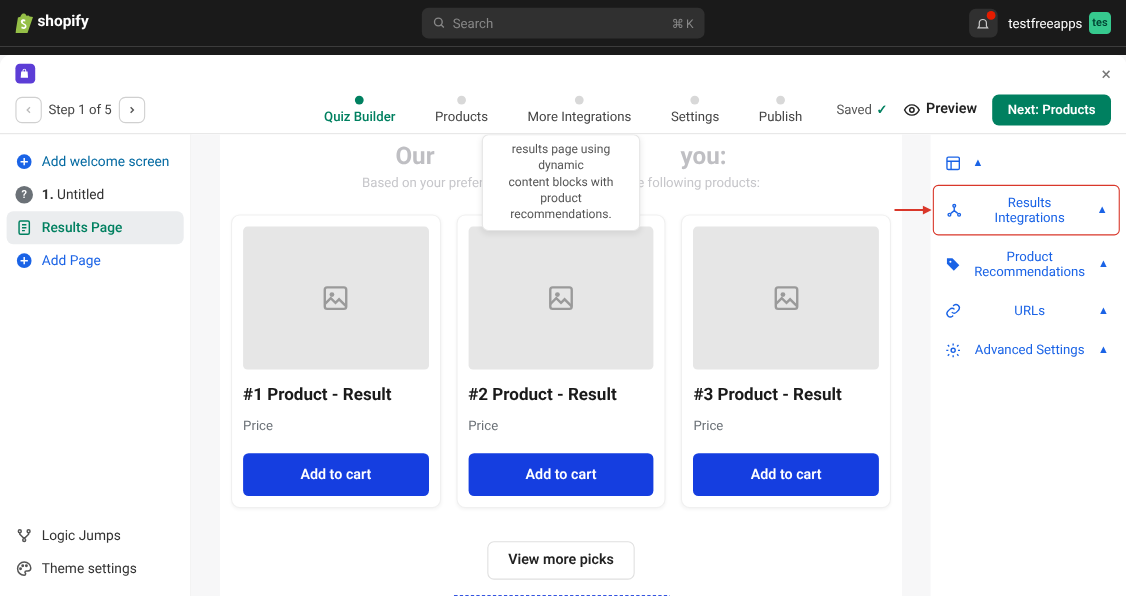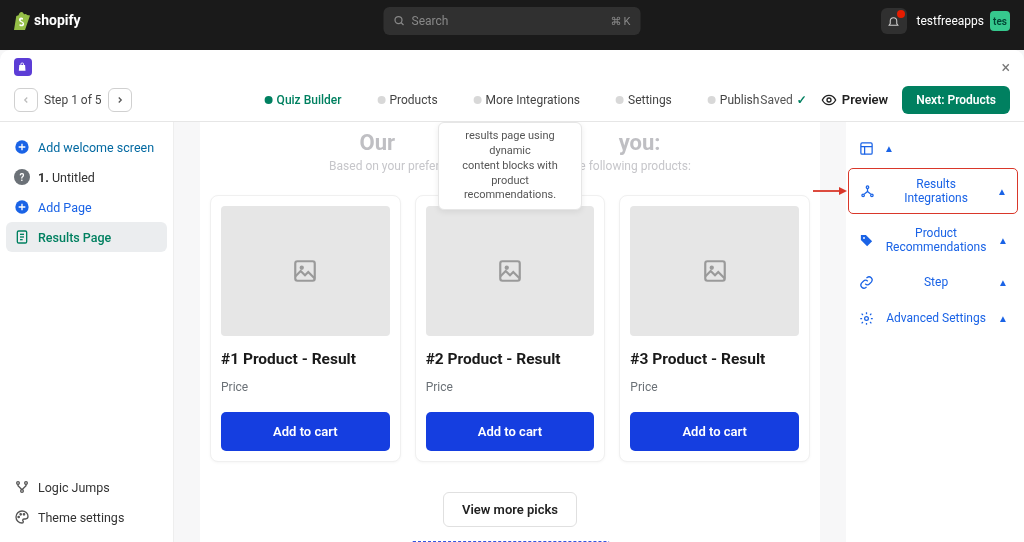--- a/index.html
+++ b/index.html
@@ -29,21 +29,21 @@
 .close-x { margin-left: auto; font-size: 16px; color: #777; cursor: pointer; }
 
 
 .header-row { height: 44px; display: flex; align-items: center; padding: 0 14px; border-bottom: 1px solid #e6e6e6; position: relative; }
 .step-ctrl { display: flex; align-items: center; gap: 6px; }
 .step-btn { width: 24px; height: 24px; border: 1px solid #d0d0d0; border-radius: 6px; background: #fff; display: flex; align-items: center; justify-content: center; color: #555; cursor: pointer; }
 .step-btn.disabled { color: #bbb; }
 .step-text { font-size: 12px; color: #444; }
 
 .center-tabs { position: absolute; left: 50%; transform: translateX(-50%); display: flex; gap: 36px; align-items: flex-start; }
-.tab { display: flex; flex-direction: row; align-items: center; gap: 4px; font-size: 12px; color: #444; cursor: pointer; }
+.tab { display: flex; flex-direction: column; align-items: center; gap: 4px; font-size: 12px; color: #444; cursor: pointer; }
 .tab .circle { width: 8px; height: 8px; border-radius: 50%; background: #d8d8d8; }
 .tab.active { color: #008060; font-weight: 500; }
 .tab.active .circle { background: #008060; }
 
 .right-actions { margin-left: auto; display: flex; align-items: center; gap: 14px; }
 .saved { display: flex; align-items: center; gap: 4px; font-size: 12px; color: #555; }
 .saved .chk { color: #008060; font-weight: bold; }
 .preview { display: flex; align-items: center; gap: 5px; font-size: 13px; font-weight: 600; color: #222; cursor: pointer; }
 .preview svg { width: 16px; height: 16px; }
 .next-btn { background: #008060; color: #fff; border: none; border-radius: 6px; padding: 7px 14px; font-size: 12px; font-weight: 600; cursor: pointer; }
@@ -194,35 +194,35 @@
         <svg class="ico ico-add" viewBox="0 0 24 24" fill="#1a63e6">
             <circle cx="12" cy="12" r="10"></circle>
             <path stroke="#fff" stroke-width="2" d="M12 7v10M7 12h10"></path>
           </svg>
         <span style="color:#0369a1">Add welcome screen</span>
       </div>
       <div class="sb-item">
         <span class="ico-circ">?</span>
         <span><b>1.</b> <span>Untitled</span></span>
       </div>
-      <div class="sb-item">
-        <svg class="ico ico-add" viewBox="0 0 24 24" fill="#1a63e6">
-            <circle cx="12" cy="12" r="10"></circle>
-            <path stroke="#fff" stroke-width="2" d="M12 7v10M7 12h10"></path>
-          </svg>
-        <span style="color:#1a63e6">Add Page</span>
-      </div>
       <div class="sb-item active">
         <svg class="ico" viewBox="0 0 24 24" fill="none" stroke="#008060" stroke-width="2">
             <rect x="5" y="3" width="14" height="18" rx="2"></rect>
             <line x1="9" y1="8" x2="15" y2="8"></line>
             <line x1="9" y1="12" x2="15" y2="12"></line>
             <line x1="9" y1="16" x2="13" y2="16"></line>
           </svg>
         <span>Results Page</span>
+      </div>
+      <div class="sb-item">
+        <svg class="ico ico-add" viewBox="0 0 24 24" fill="#1a63e6">
+            <circle cx="12" cy="12" r="10"></circle>
+            <path stroke="#fff" stroke-width="2" d="M12 7v10M7 12h10"></path>
+          </svg>
+        <span style="color:#1a63e6">Add Page</span>
       </div>
 
       <div class="sb-bottom">
         <div class="sb-item">
           <svg class="ico" viewBox="0 0 24 24" fill="none" stroke="#555" stroke-width="2">
               <circle cx="6" cy="6" r="2"></circle>
               <circle cx="18" cy="6" r="2"></circle>
               <circle cx="12" cy="18" r="2"></circle>
               <path d="M6 8v2l6 6M18 8v2l-6 6"></path>
             </svg>
@@ -339,21 +339,21 @@
         <span class="rs-label">Product Recommendations</span>
         <span class="rs-caret">▲</span>
       </div>
       <div class="rs-item">
         <span class="rs-icon">
             <svg width="15" height="15" viewBox="0 0 24 24" fill="none" stroke="#1a63e6" stroke-width="2">
               <path d="M10 14a5 5 0 007 0l3-3a5 5 0 00-7-7l-1 1"></path>
               <path d="M14 10a5 5 0 00-7 0l-3 3a5 5 0 007 7l1-1"></path>
             </svg>
           </span>
-        <span class="rs-label">Step</span>
+        <span class="rs-label">URLs</span>
         <span class="rs-caret">▲</span>
       </div>
       <div class="rs-item">
         <span class="rs-icon">
             <svg width="15" height="15" viewBox="0 0 24 24" fill="none" stroke="#1a63e6" stroke-width="2">
               <circle cx="12" cy="12" r="3"></circle>
               <path d="M12 2v3M12 19v3M4.2 4.2l2.1 2.1M17.7 17.7l2.1 2.1M2 12h3M19 12h3M4.2 19.8l2.1-2.1M17.7 6.3l2.1-2.1"></path>
             </svg>
           </span>
         <span class="rs-label">Advanced Settings</span>

